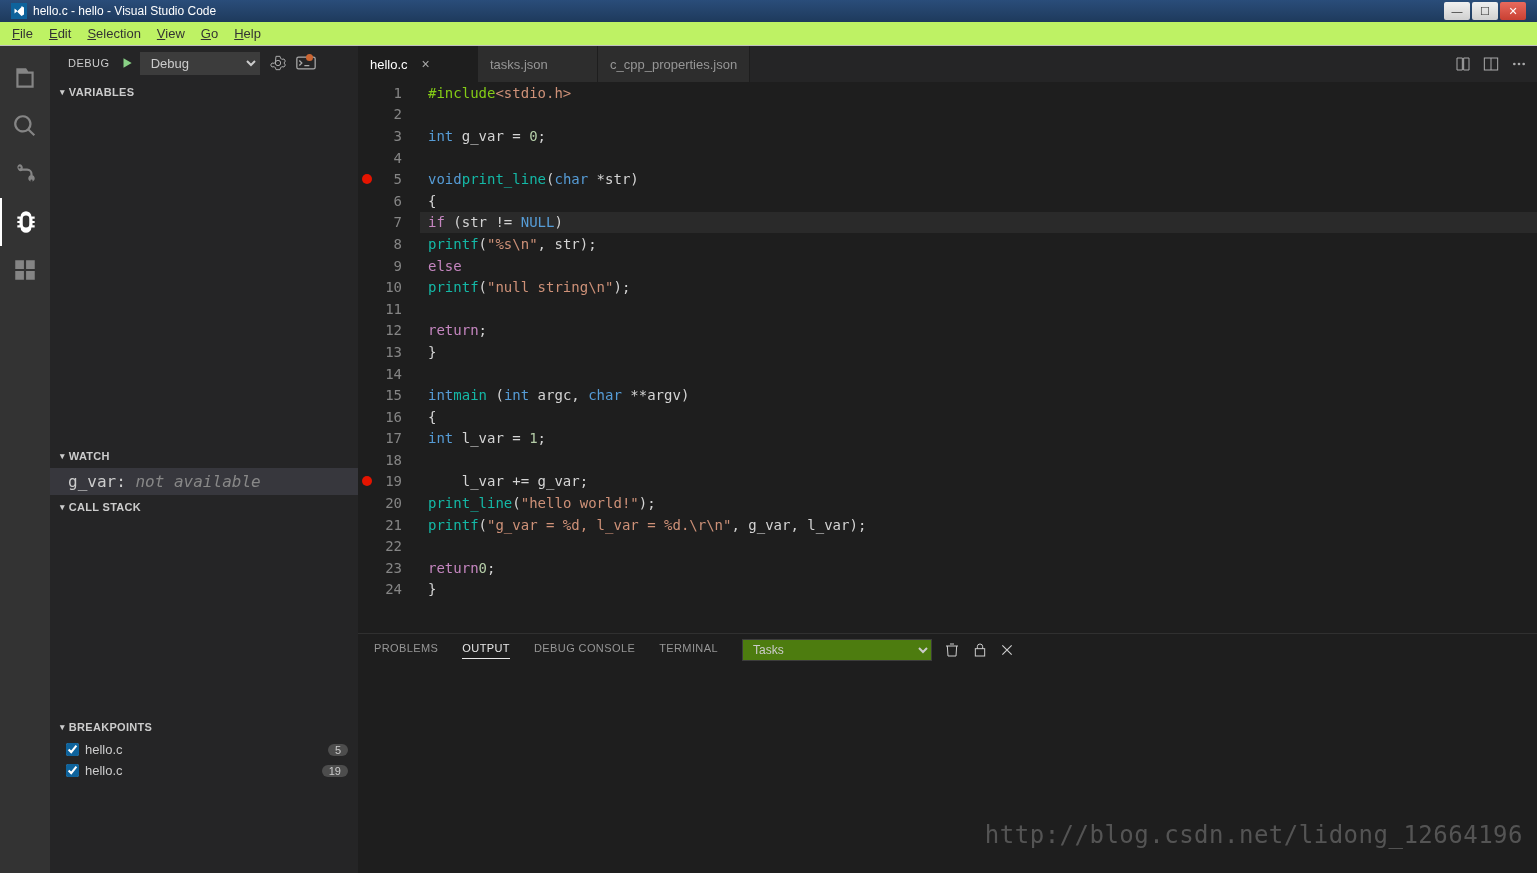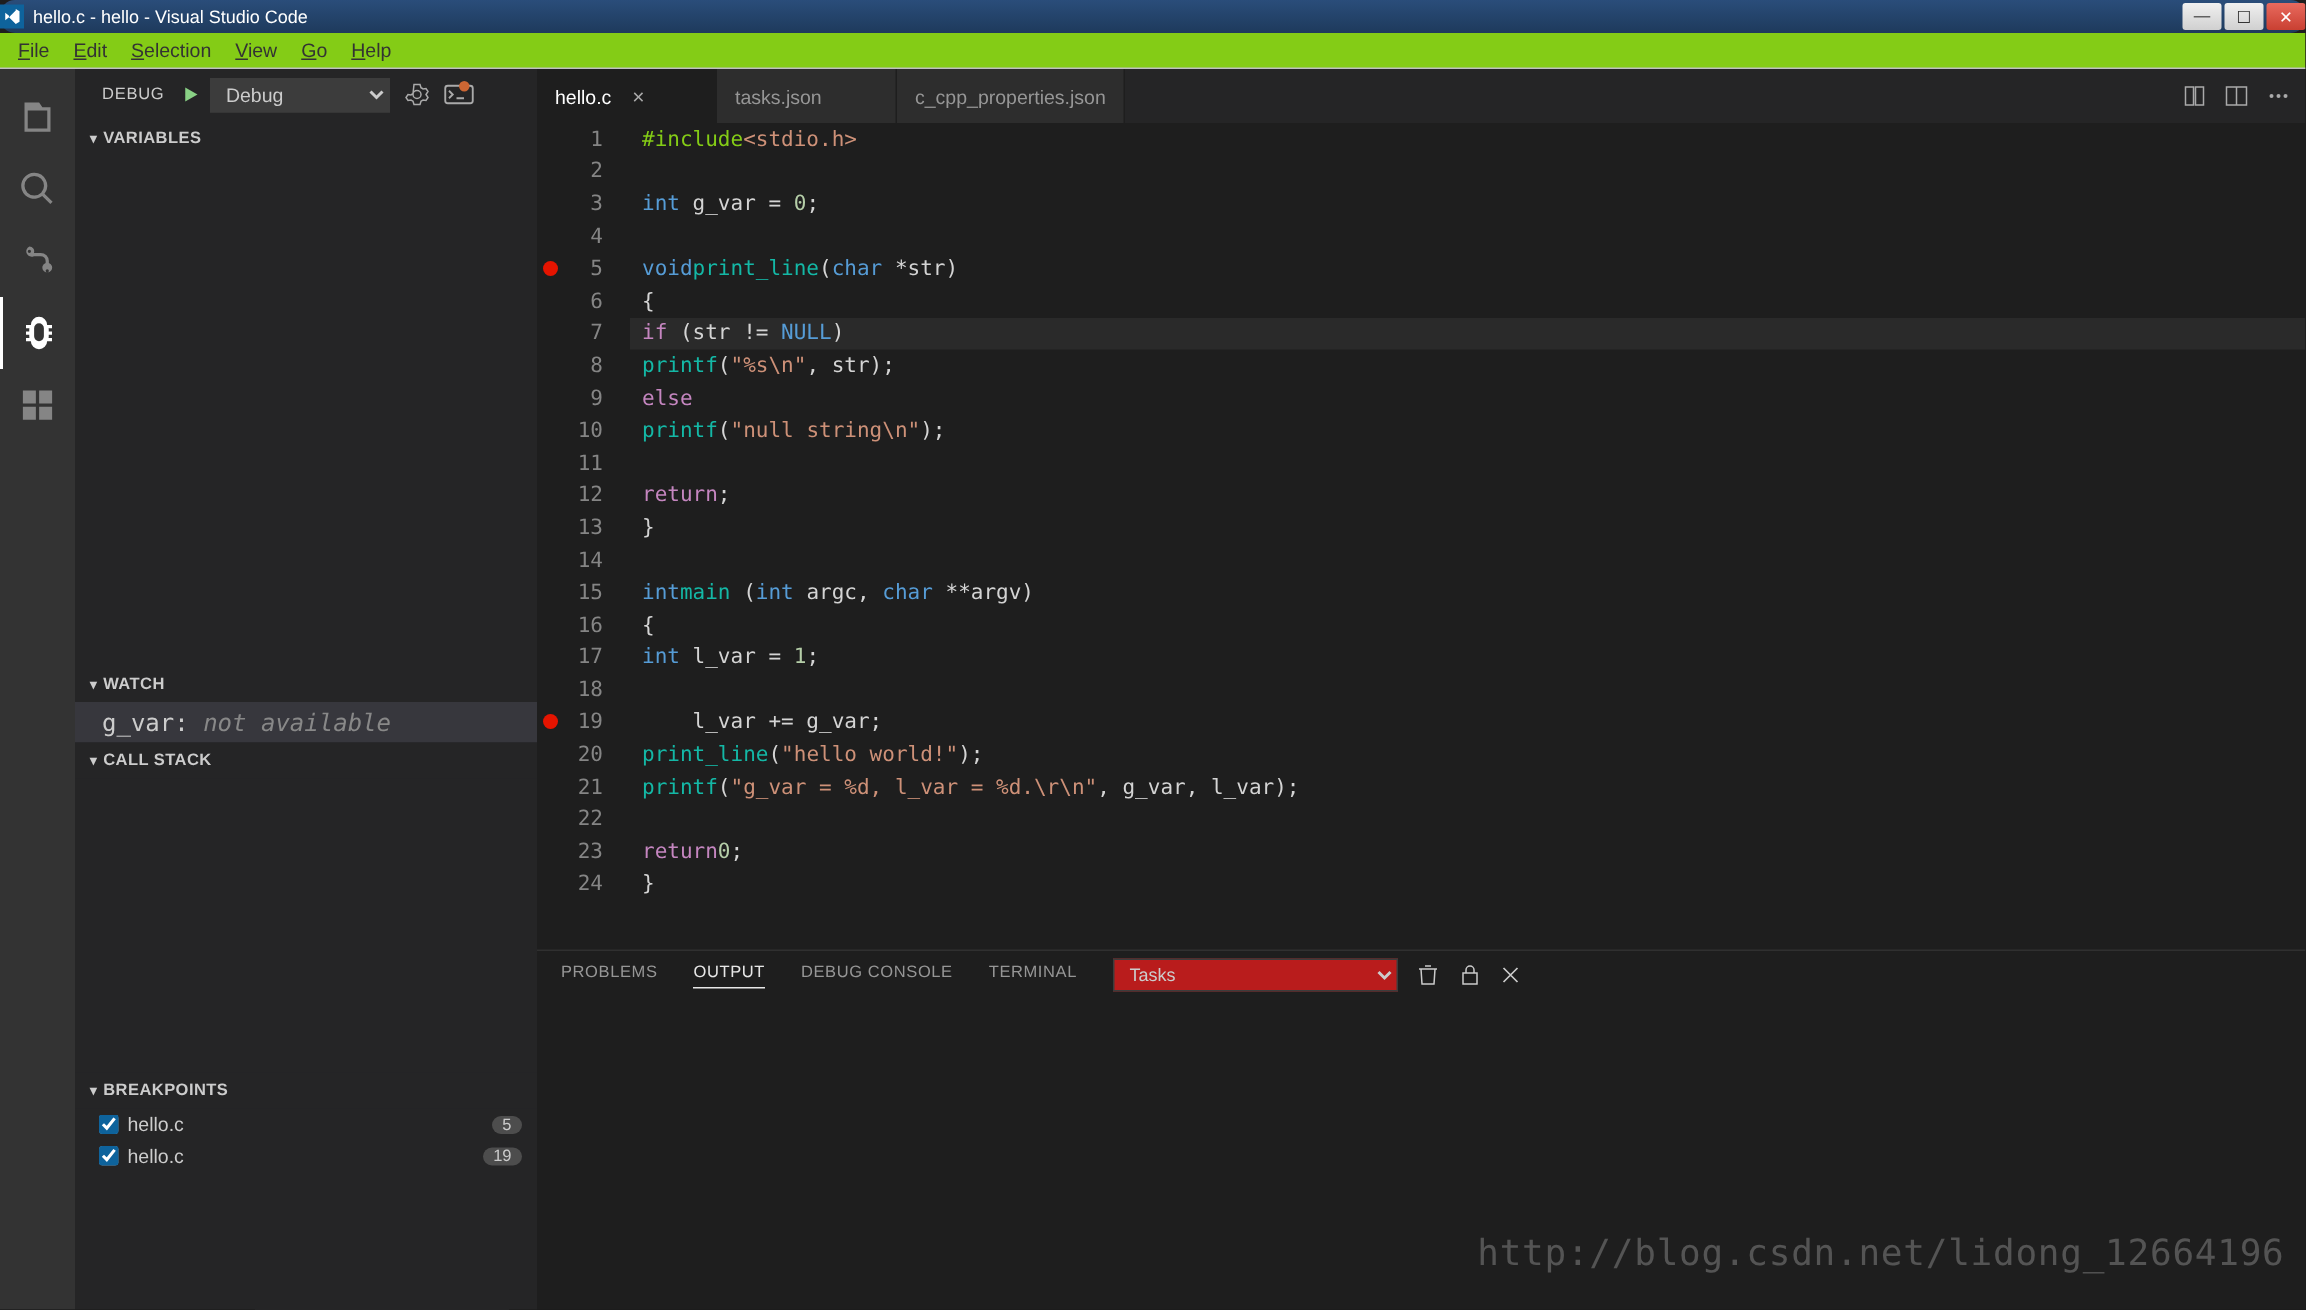--- a/index.html
+++ b/index.html
@@ -13,41 +13,40 @@
   overflow: hidden;
   display: flex;
   flex-direction: column;
   position: relative;
 }
 .titlebar {
   height: 22px;
   background: linear-gradient(to bottom, #2a4d7a, #1e3a5c);
   display: flex;
   align-items: center;
-  padding: 0 0;
+  padding: 0 11px;
   color: #fff;
   font-size: 12px;
-  border-radius: 10px;
 }
 .titlebar .vsicon {
   width: 16px; height: 16px; margin-right: 6px;
   background: #0e639c; display: inline-flex; align-items: center; justify-content: center;
 }
 .titlebar .vsicon svg { width: 12px; height: 12px; }
 .titlebar .right { margin-left: auto; display: flex; }
 .titlebar .winbtn {
   width: 26px; height: 18px; margin-left: 2px;
   display: flex; align-items: center; justify-content: center;
   color: #333; font-size: 11px; border-radius: 2px;
 }
 .winbtn.min { background: linear-gradient(#f0f0f0,#d0d0d0); }
 .winbtn.max { background: linear-gradient(#f0f0f0,#d0d0d0); }
 .winbtn.close { background: linear-gradient(#e86a5e,#c94032); color: #fff; }
 .menubar {
-  height: 24px; background: #84cc16; color: #333;
+  height: 24px; background: #bef264; color: #333;
   display: flex; align-items: center; padding: 0 4px; font-size: 13px;
   border-bottom: 1px solid #c0c0c0;
 }
 .menubar .menuitem { padding: 2px 8px; cursor: default; }
 .menubar .menuitem .u { text-decoration: underline; }
 .main { flex: 1; display: flex; min-height: 0; }
 .activitybar {
   width: 50px; background: #333333; display: flex; flex-direction: column;
   align-items: center; padding-top: 8px;
 }
@@ -135,21 +134,21 @@
   display: flex; flex-direction: row;
 }
 .panel-tabs {
   height: 32px; display: flex; align-items: center; padding: 0 16px;
   font-size: 11px; letter-spacing: 0.4px; color: #969696;
 }
 .panel-tabs .ptab { margin-right: 24px; cursor: pointer; padding-bottom: 4px; }
 .panel-tabs .ptab.active { color: #e7e7e7; border-bottom: 1px solid #e7e7e7; }
 .panel-tabs .right { margin-left: auto; display: flex; align-items: center; gap: 12px; }
 .panel-tabs select {
-  background: #b91c1c; border: 1px solid #3c3c3c; color: #ccc;
+  background: #4d7c0f; border: 1px solid #3c3c3c; color: #ccc;
   padding: 2px 6px; font-size: 12px; width: 190px;
 }
 .panel-tabs .picon { color: #ccc; cursor: pointer; display: flex; }
 .watermark {
   position: absolute; bottom: 24px; right: 14px;
   font-family: Consolas, monospace; font-size: 24px;
   color: rgba(150,150,150,0.45); pointer-events: none; letter-spacing: 0.5px;
 }
 svg { fill: currentColor; }
 .badge-dot {

